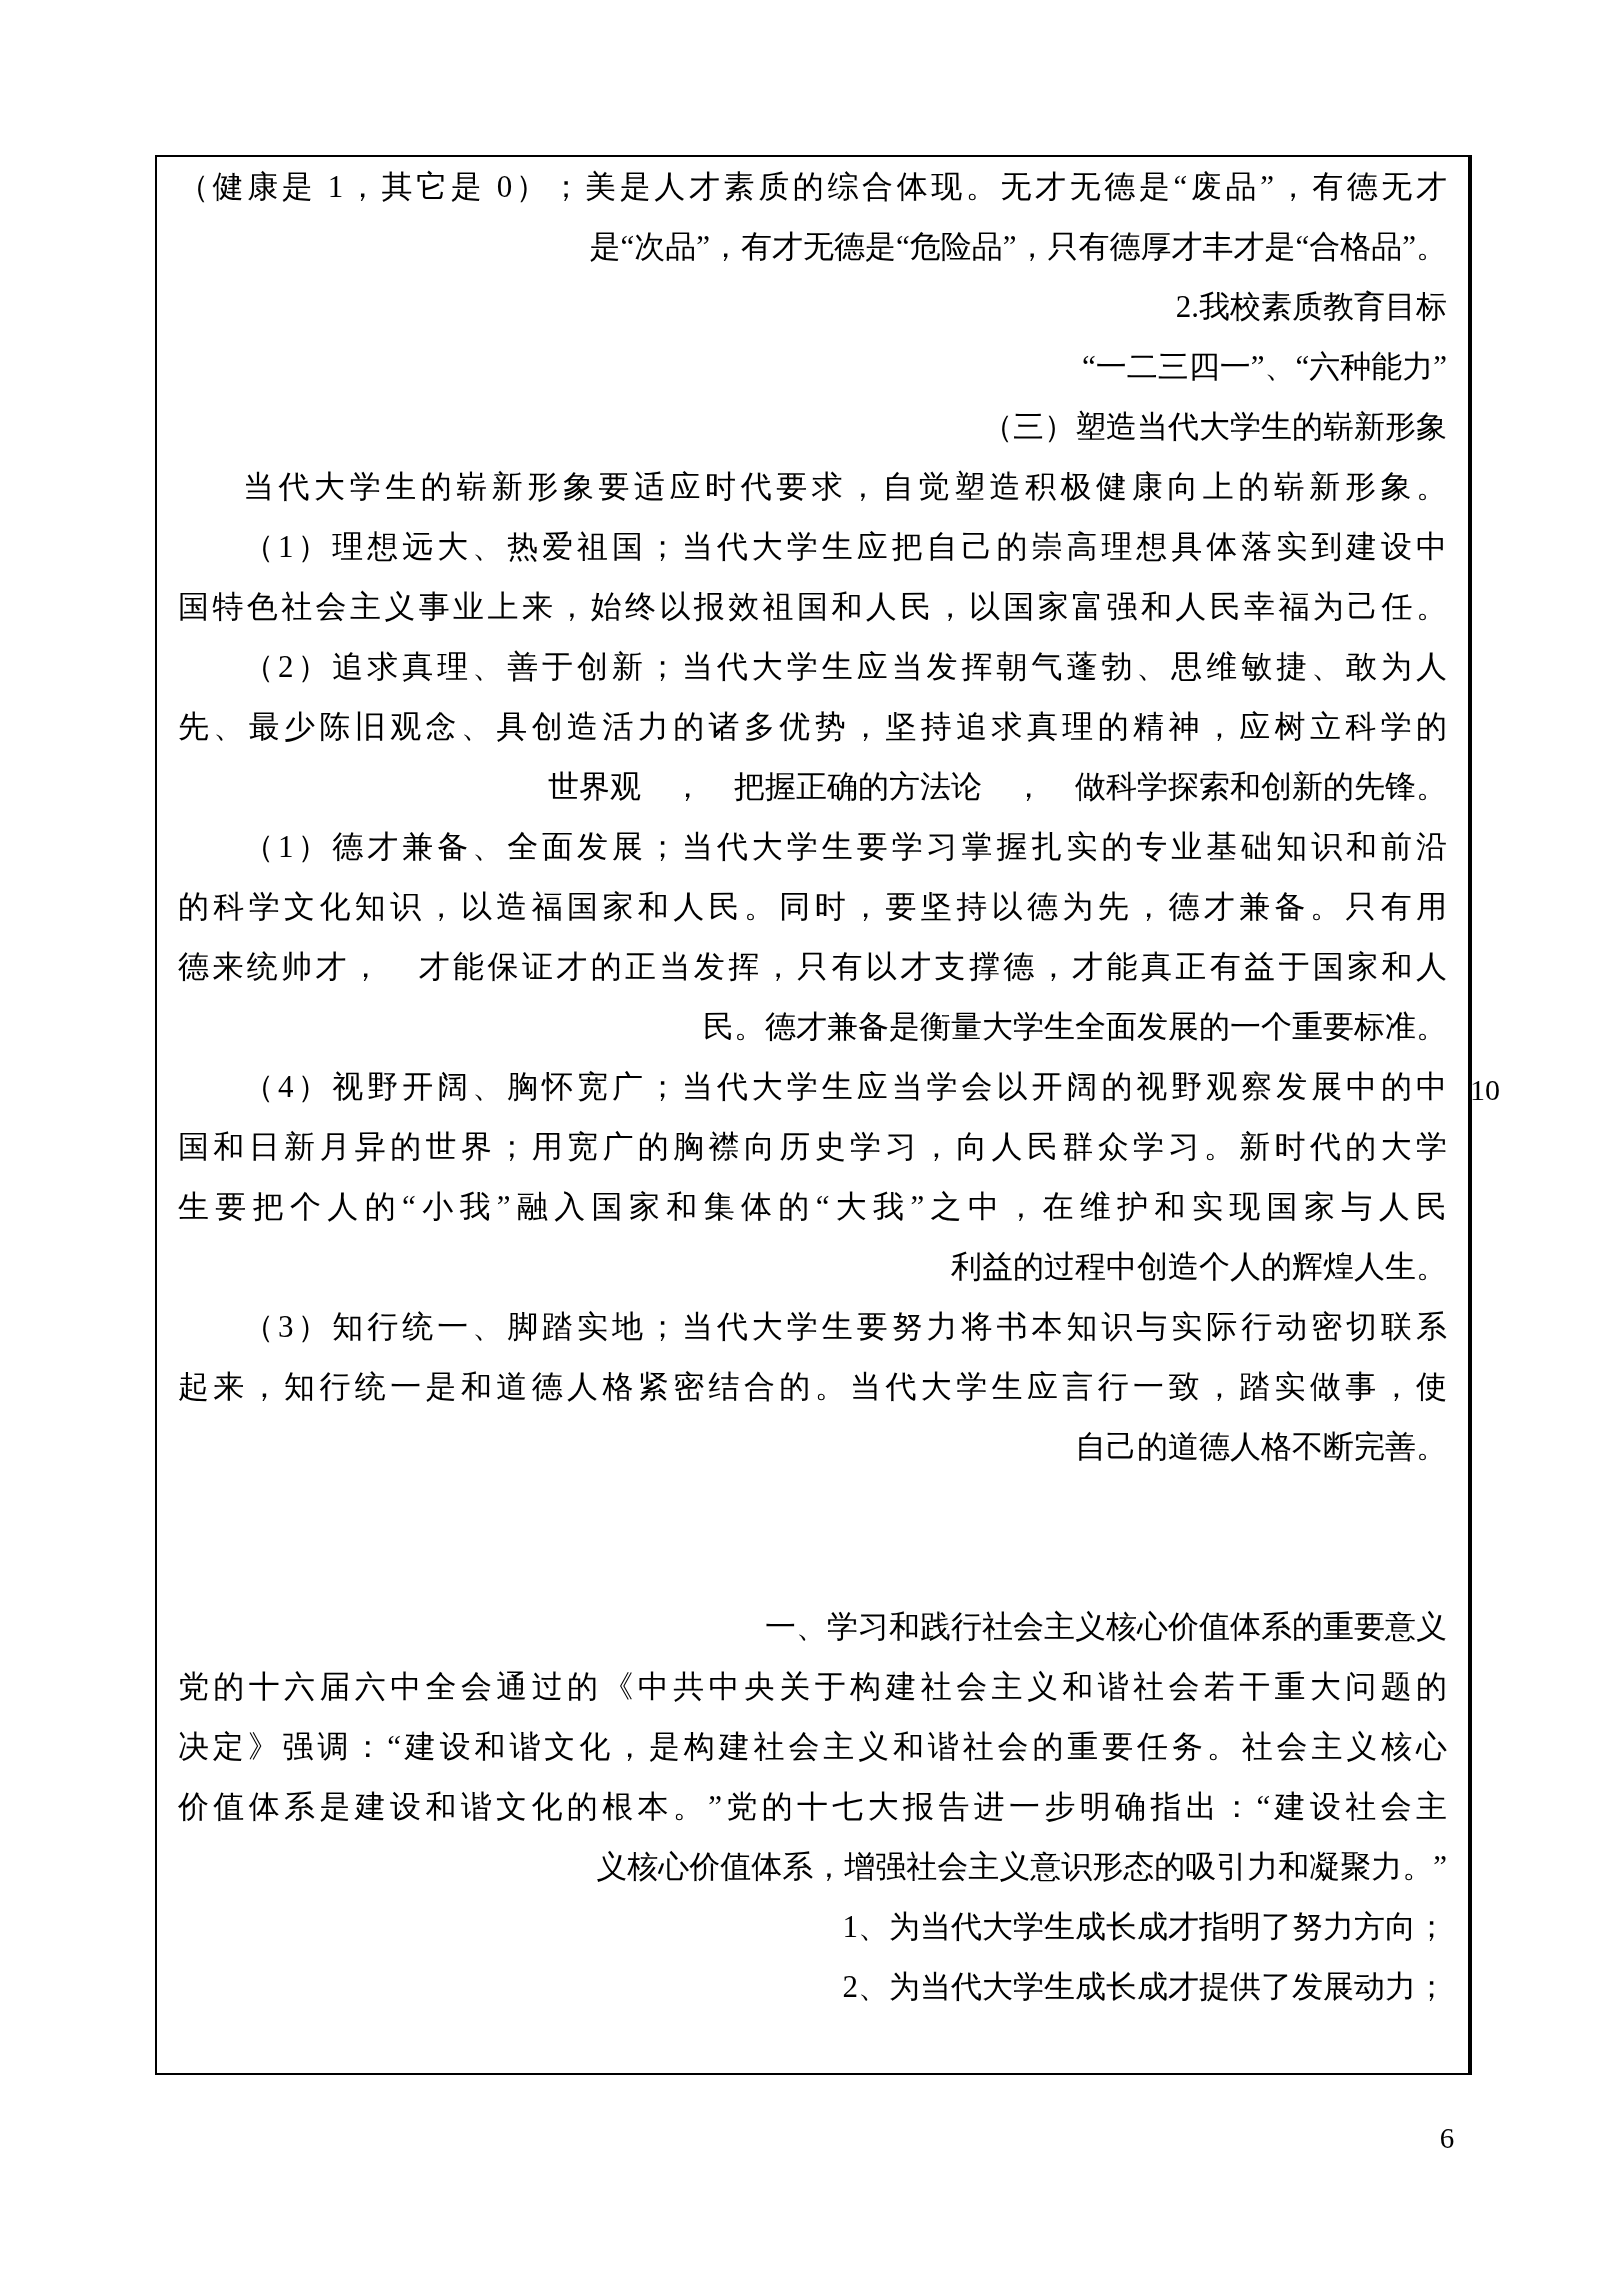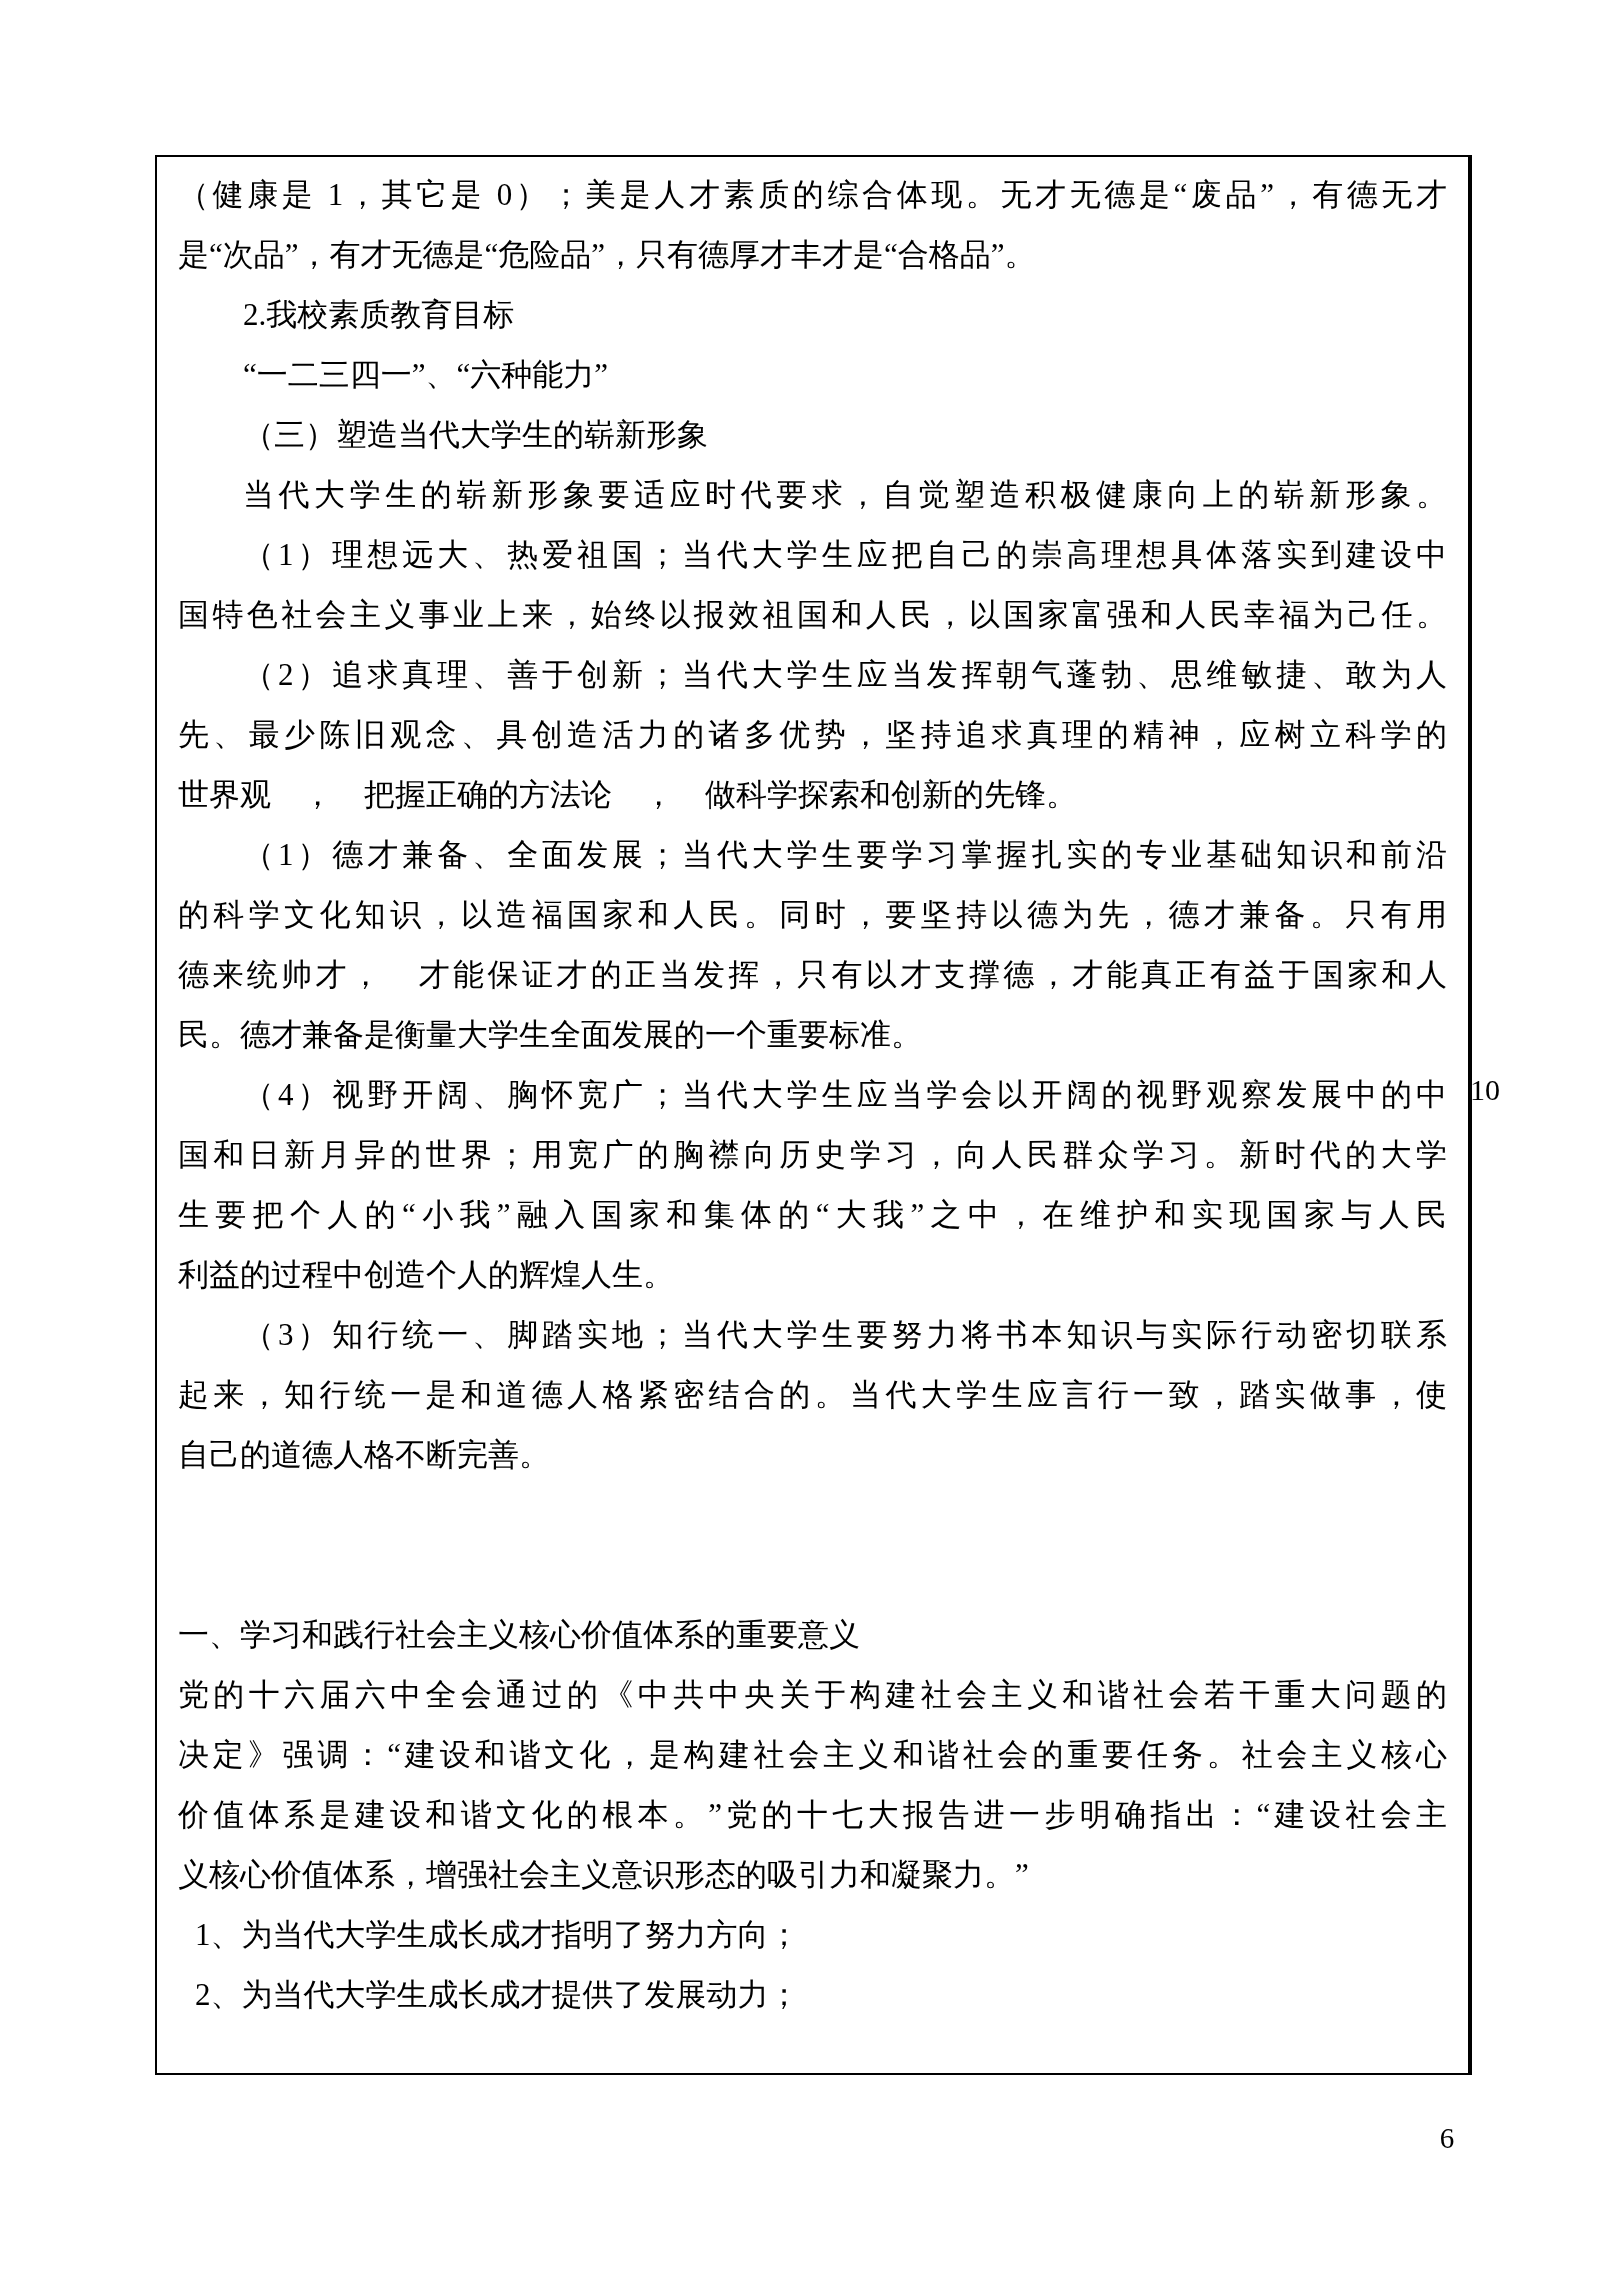--- a/index.html
+++ b/index.html
@@ -23,21 +23,21 @@
     width: 1317px;
     height: 1920px;
     box-sizing: border-box;
     border: 2px solid #000000;
     display: flex;
   }
   .main-cell {
     width: 1362px;
     box-sizing: border-box;
     border-right: 2px solid #000000;
-    padding: 8px 21px;
+    padding: 0 21px;
     overflow: hidden;
   }
   .score-cell {
     flex: 1;
     position: relative;
     border-radius: 25px;
   }
   .score-value {
     position: absolute;
     top: 913px;
@@ -46,20 +46,21 @@
     text-align: center;
     font-size: 30px;
     line-height: 39px;
   }
   .tl {
     height: 60px;
     line-height: 60px;
     font-size: 31px;
     white-space: pre;
     overflow: hidden;
+    text-align: right;
   }
   .tl.full {
     white-space: normal;
     text-align: justify;
     text-align-last: justify;
   }
   .tl.ind-para { text-indent: 65px; }
   .tl.ind-small { text-indent: 17px; }
   .tl.heading {
     font-family: "Liberation Sans", "DejaVu Sans", sans-serif;

